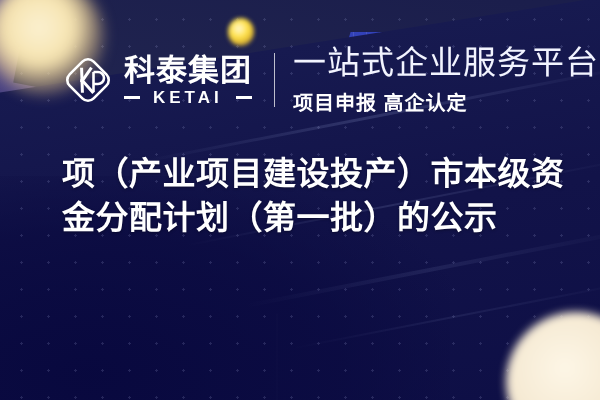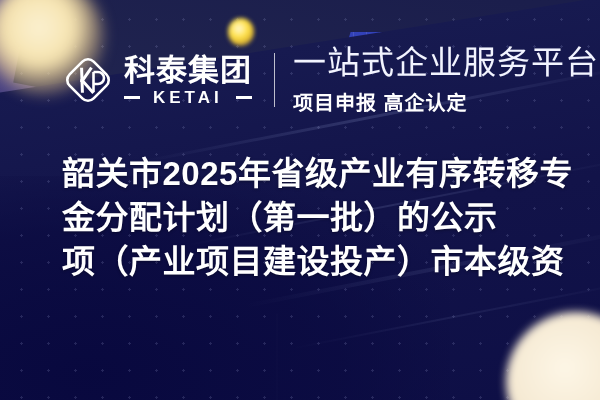--- a/index.html
+++ b/index.html
@@ -308,18 +308,17 @@
 
     <div class="divider"></div>
 
     <div class="tagline">
       <div class="tagline-main">一站式企业服务平台</div>
       <div class="tagline-sub">项目申报 高企认定</div>
     </div>
   </div>
 
   <div class="title-block">
-    <div class="title-line">韶关市2025年省级产业有序转移专</div>
+    <div class="title-line">项（产业项目建设投产）市本级资</div>
     <div class="title-line">金分配计划（第一批）的公示</div>
-    <div class="title-line">项（产业项目建设投产）市本级资</div>
   </div>
 
 </div>
 
 </body></html>

